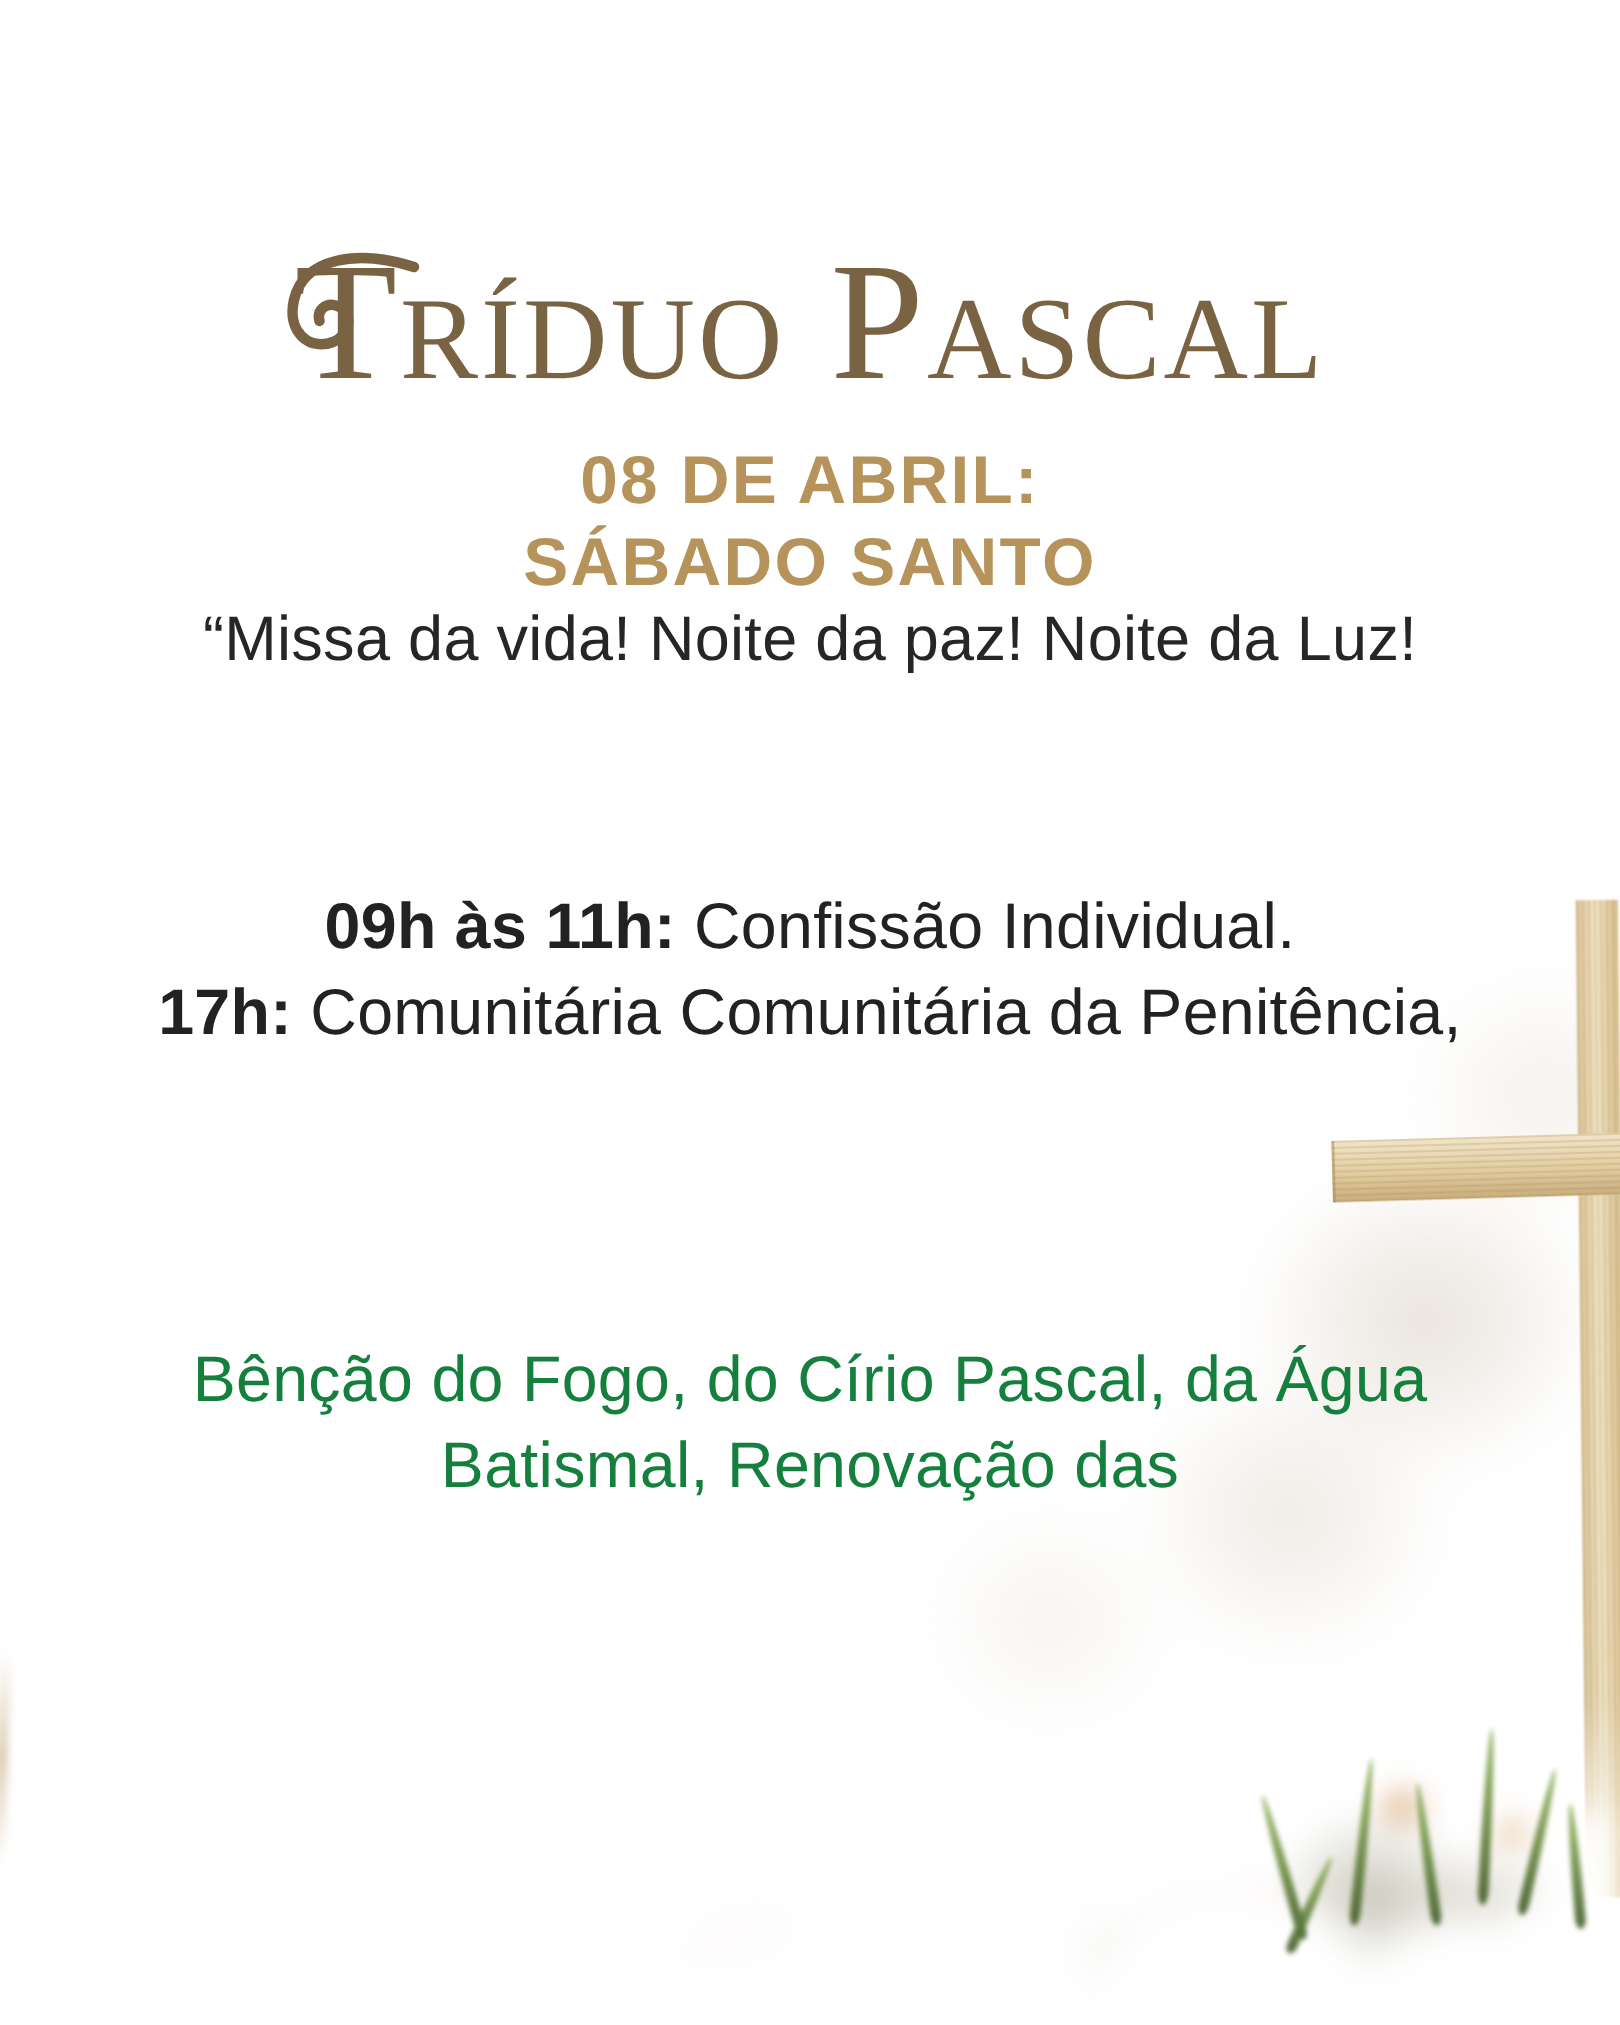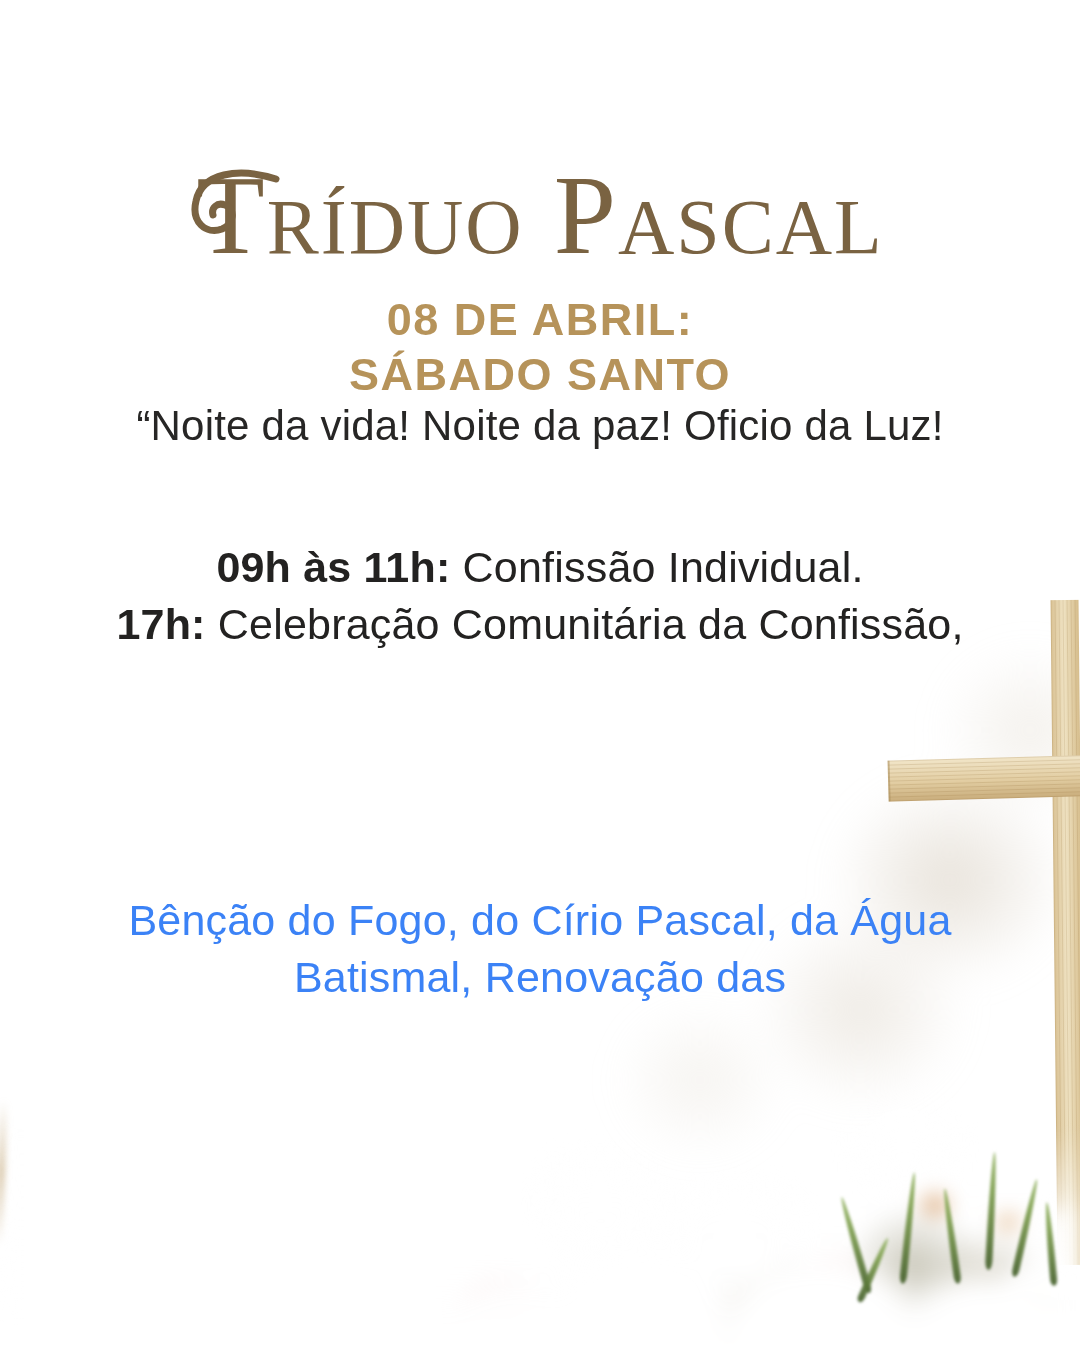--- a/index.html
+++ b/index.html
@@ -97,27 +97,27 @@
     top:292px;
     font-size:45px; line-height:55px; font-weight:700;
     letter-spacing:1.5px; color:#b6935a;
   }
   .quote {
     top:398px;
     font-size:42px; line-height:56px; font-weight:400;
     color:#272625; letter-spacing:.2px;
   }
   .schedule {
-    top:539px;
+    top:590px;
     font-size:43px; line-height:57px; color:#232221; letter-spacing:.2px;
   }
   .schedule b { font-weight:700; }
   .closing {
     top:892px;
-    font-size:43px; line-height:57px; color:#3b82f6; letter-spacing:.2px;
+    font-size:43px; line-height:57px; color:#15803d; letter-spacing:.2px;
   }
 </style>
 </head>
 <body>
 
 <div class="canvas">
 
   <div class="bokeh"></div>
   <div class="beam beam-v"></div>
   <div class="beam beam-h"></div>
@@ -136,26 +136,26 @@
   <h1 class="txt title"><span class="swash-anchor"><svg width="96" height="96" viewBox="0 0 96 96">
           <path d="M94 14 C 56 2 20 8 14 36 C 9 57 24 70 40 64 C 52 59 54 44 43 40 C 35 37 29 43 31 50" fill="none" stroke="#7a6342" stroke-width="7" stroke-linecap="round"></path>
         </svg></span><span>Tríduo Pascal</span></h1>
 
   <div class="txt gold-heading">
     <div>08 DE ABRIL:</div>
     <div>SÁBADO SANTO</div>
   </div>
 
   <div class="txt quote">
-    <div>“Noite da vida! Noite da paz! Oficio da Luz!</div>
+    <div>“Missa da vida! Noite da paz! Noite da Luz!</div>
   </div>
 
   <div class="txt schedule">
     <div><b>09h às 11h:</b> <span>Confissão Individual.</span></div>
-    <div><b>17h:</b> <span>Celebração Comunitária da Confissão,</span></div>
+    <div><b>17h:</b> <span>Comunitária Comunitária da Penitência,</span></div>
   </div>
 
   <div class="txt closing">
     <div>Bênção do Fogo, do Círio Pascal, da Água</div>
     <div>Batismal, Renovação das</div>
   </div>
 
 </div>
 
 </body></html>

